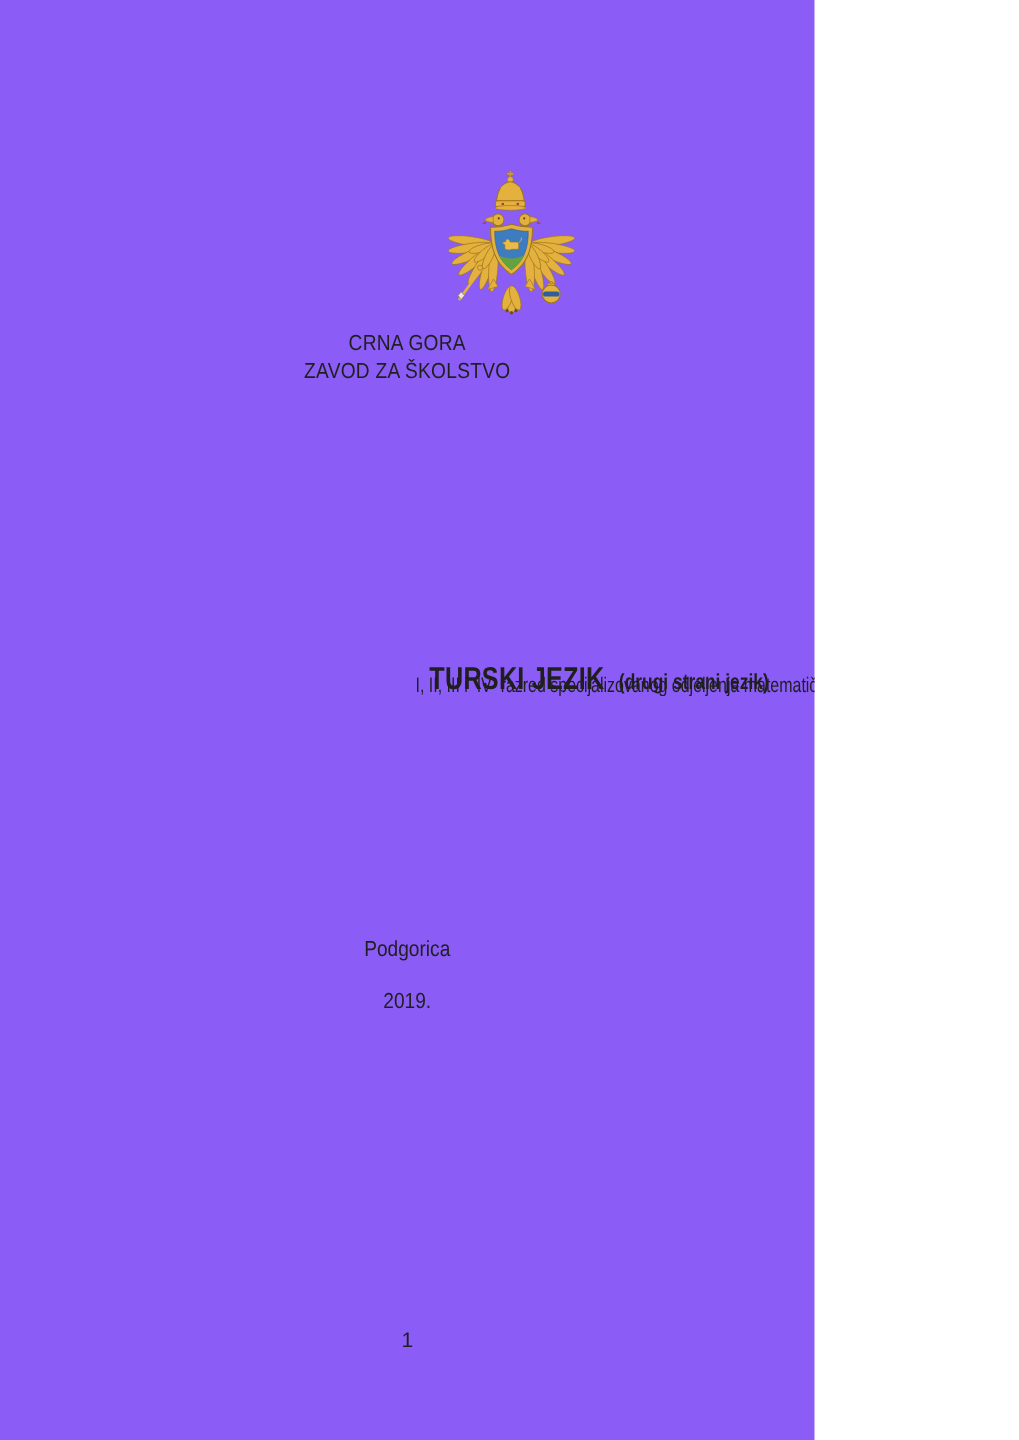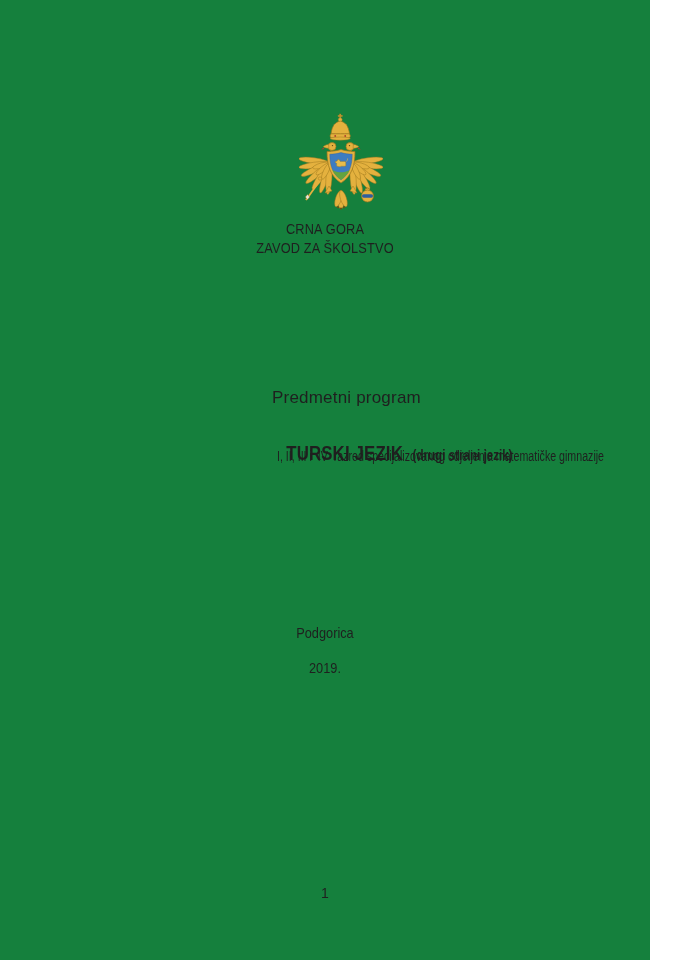--- a/index.html
+++ b/index.html
@@ -4,21 +4,21 @@
 <style>
   html,body{margin:0;padding:0;}
   body{
     width:679px;height:960px;
     background:#ffffff;
     font-family:"Liberation Sans",sans-serif;
     color:var(--text,#1f1f1f);
     position:relative;
   }
   .page{
-    position:relative;width:650px;height:960px;background:#15803d;overflow:hidden;
+    position:relative;width:543px;height:960px;background:#8b5cf6;overflow:hidden;
   }
   .abs{position:absolute;}
   .centered{left:0;right:0;text-align:center;}
 
   .emblem{left:299px;top:113px;width:84px;height:100px;}
 
   .org-line{
     font-size:14.5px;line-height:17px;letter-spacing:.2px;
     transform:scaleX(.88);transform-origin:50% 50%;
     white-space:pre;color:var(--text);
@@ -153,21 +153,20 @@
       <path class="blue" d="M42,39.5 C46,40.8 50,41.2 53.2,41.2 C53.2,52 50.6,60.8 42,66.8 C33.4,60.8 30.8,52 30.8,41.2 C34,41.2 38,40.8 42,39.5 Z"></path>
       <path class="green" d="M33.2,57 C36,62 38.8,65 42,66.8 C45.2,65 48,62 50.8,57 C48,58.6 45,59.3 42,59.3 C39,59.3 36,58.6 33.2,57 Z"></path>
       <path class="lion" d="M46.8,53 v-3.6 q0,-1 -1,-1 h-4.6 q-0.5,-2 -1.8,-2 q-1.5,0 -1.2,1.6 l-1.6,0.5 q-0.9,0.3 -0.3,1 l1.3,0.7 v2.8 q2.6,1.3 4.6,0.2 h3 z"></path>
       <path class="au-line" d="M47,48.6 q2.2,-1 1.6,-3.2" stroke-width=".6"></path>
     </g>
   </svg>
 
   <div class="abs centered org-line org-line1">CRNA GORA</div>
   <div class="abs centered org-line org-line2">ZAVOD ZA ŠKOLSTVO</div>
 
-  <div class="abs kicker">Predmetni program</div>
   <div class="abs title-line">
     <span class="title-main">TURSKI JEZIK</span><span class="title-paren">(drugi strani jezik)</span>
   </div>
   <div class="abs subtitle">I, II, III i  IV  razred specijalizovanog odjeljenja matematičke gimnazije</div>
 
   <div class="abs centered place">Podgorica</div>
   <div class="abs centered year">2019.</div>
 
   <div class="abs centered pagenum">1</div>
 

